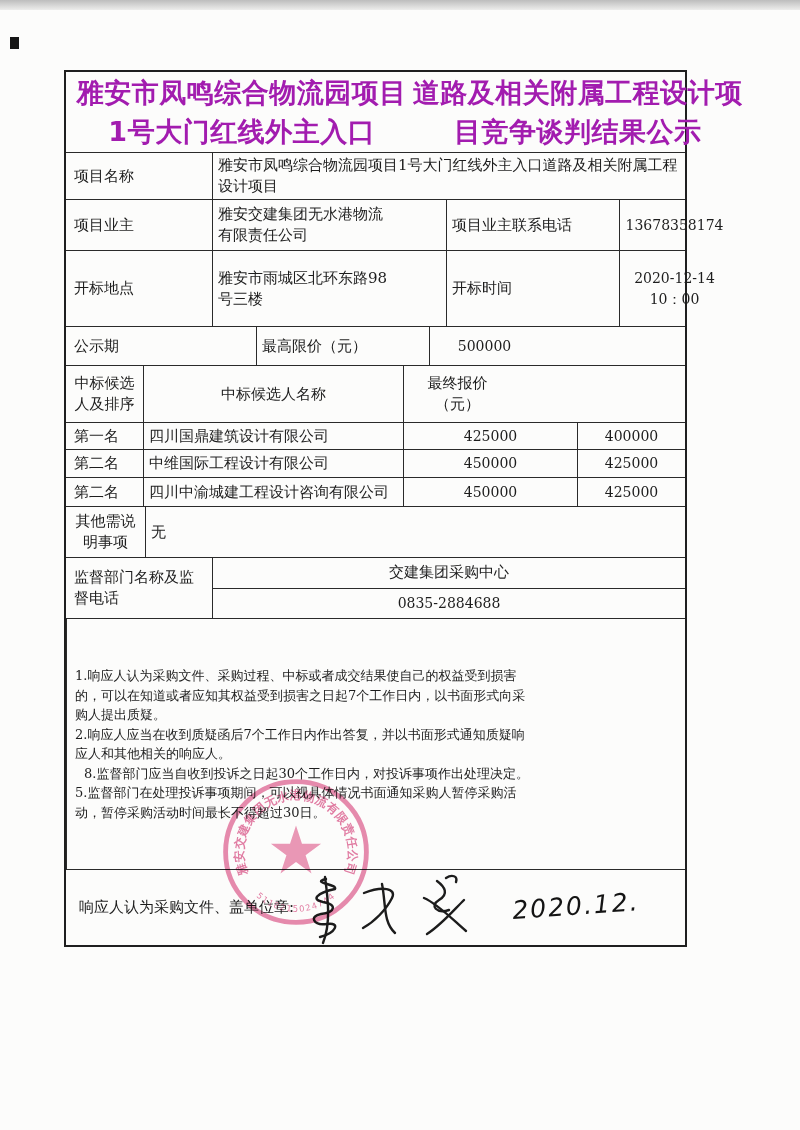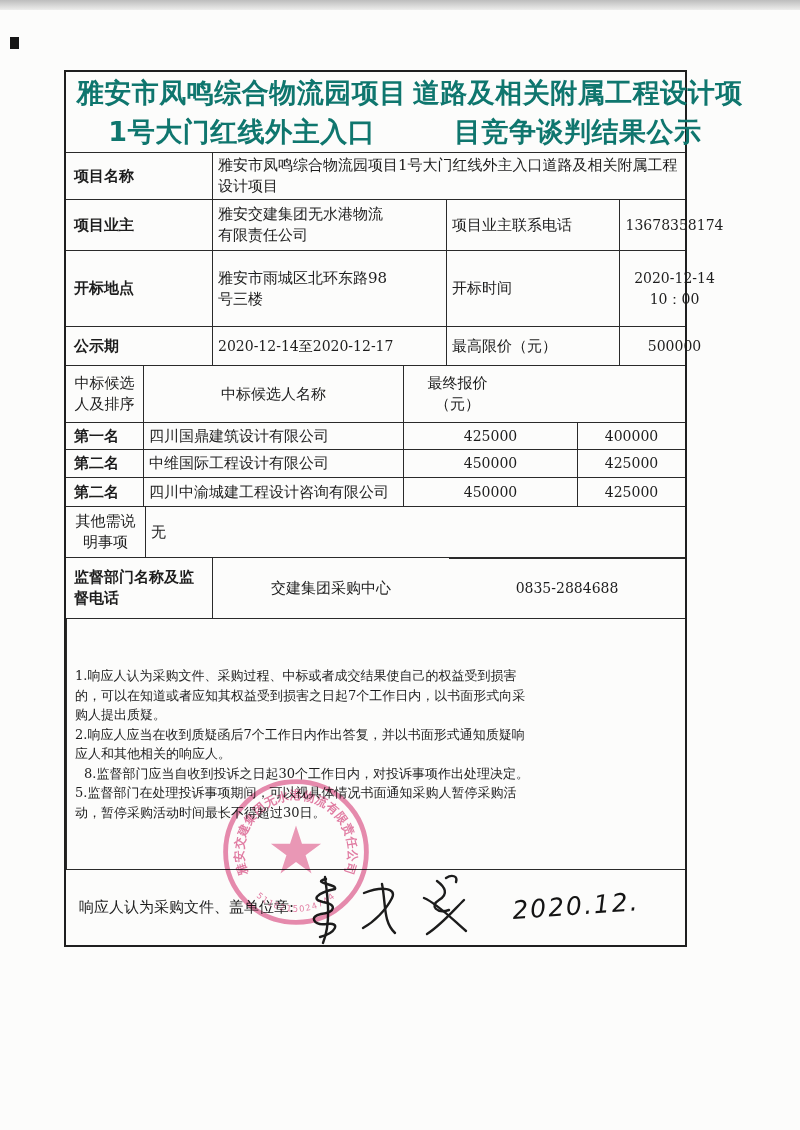--- a/index.html
+++ b/index.html
@@ -31,21 +31,21 @@
   .tr.first{border-top:none;}
   .td{
     border-left:1.5px solid #2a2a2a;
     box-sizing:border-box;
     display:flex;align-items:center;
     padding:2px 5px;
     font-size:15px;line-height:21px;
     overflow:hidden;
   }
   .td.fc{border-left:none;}
-  .lab{padding-left:8px;font-weight:bold;}
+  .lab{padding-left:8px;}
   .ctr{justify-content:center;text-align:center;}
   .num{font-size:14px;}
   
   .w146{width:146px;flex:none;}
   .w190{width:190px;flex:none;}
   .w173{width:173px;flex:none;margin-left:44px;}
   .w110{width:110px;flex:none;}
   .w77{width:77px;flex:none;}
   .w260{width:260px;flex:none;}
   .w174{width:174px;flex:none;}
@@ -65,23 +65,23 @@
   .h28{height:28px;}
   .h50b{height:50px;}
   .h60{height:60px;}
   .h250{height:250px;}
   .h75b{height:75px;}
   .title-cell{
     width:682px;flex:none;border-left:none;
     justify-content:center;text-align:center;
     font-family:"DejaVu Sans","Liberation Sans",sans-serif;
     font-weight:bold;font-size:27px;line-height:39px;
-    color:#0f766e;letter-spacing:0.5px;
-  }
-  .split-col{flex-direction:row;align-items:stretch;padding:0;}
+    color:#a21caf;letter-spacing:0.5px;
+  }
+  .split-col{flex-direction:column;align-items:stretch;padding:0;}
   .sub-row{
     flex:1;display:flex;align-items:center;justify-content:center;
     text-align:center;
   }
   .sub-row + .sub-row{border-top:1.5px solid #2a2a2a;}
   .obj-cell{
     flex-direction:column;align-items:flex-end;justify-content:center;
     padding:8px 10px 8px 8px;
   }
   .obj-cell p{
@@ -127,21 +127,20 @@
 
     <div class="tr h75">
       <div class="td fc lab w146">开标地点</div>
       <div class="td w190">雅安市雨城区北环东路98号三楼</div>
       <div class="td w173">开标时间</div>
       <div class="td w110 ctr num">2020-12-14 10：00</div>
     </div>
 
     <div class="tr h38">
       <div class="td fc lab w146">公示期</div>
-      <div class="td w190 num">2020-12-14至2020-12-17</div>
       <div class="td w173">最高限价（元）</div>
       <div class="td w110 ctr num">500000</div>
     </div>
 
     <div class="tr h56">
       <div class="td fc w77 ctr">中标候选人及排序</div>
       <div class="td w260 ctr">中标候选人名称</div>
       <div class="td w108 ctr">最终报价（元）</div>
     </div>
 

